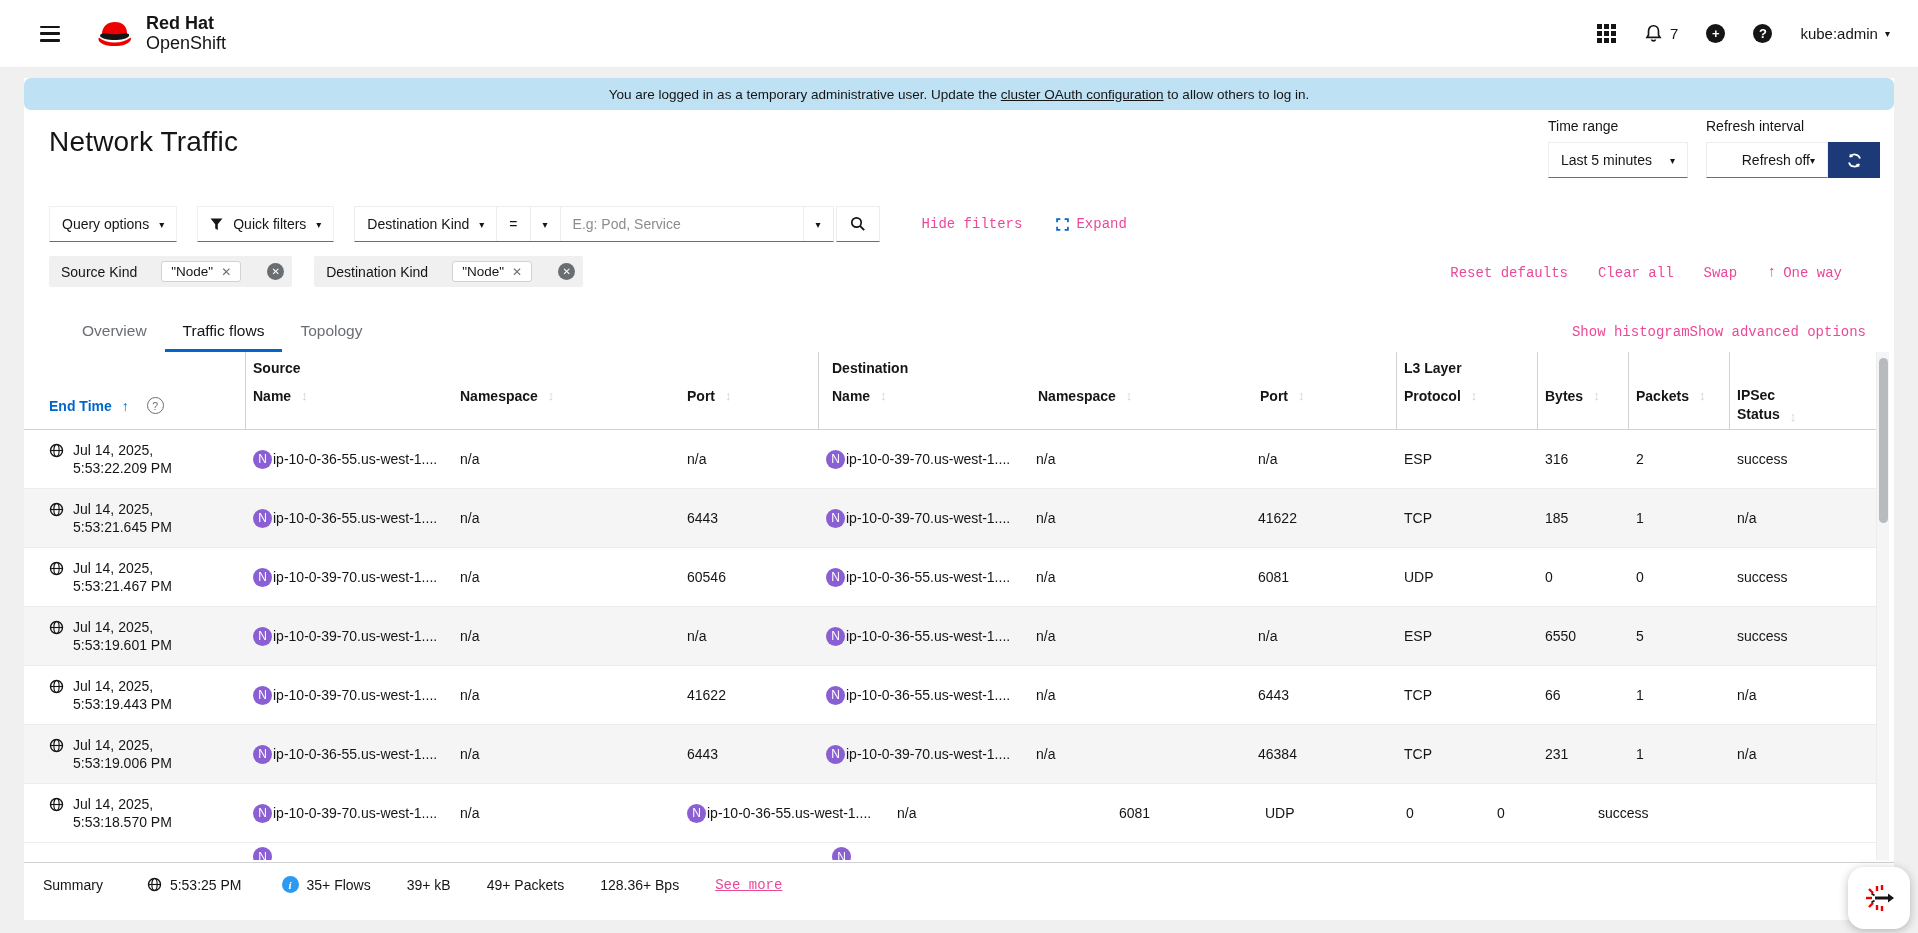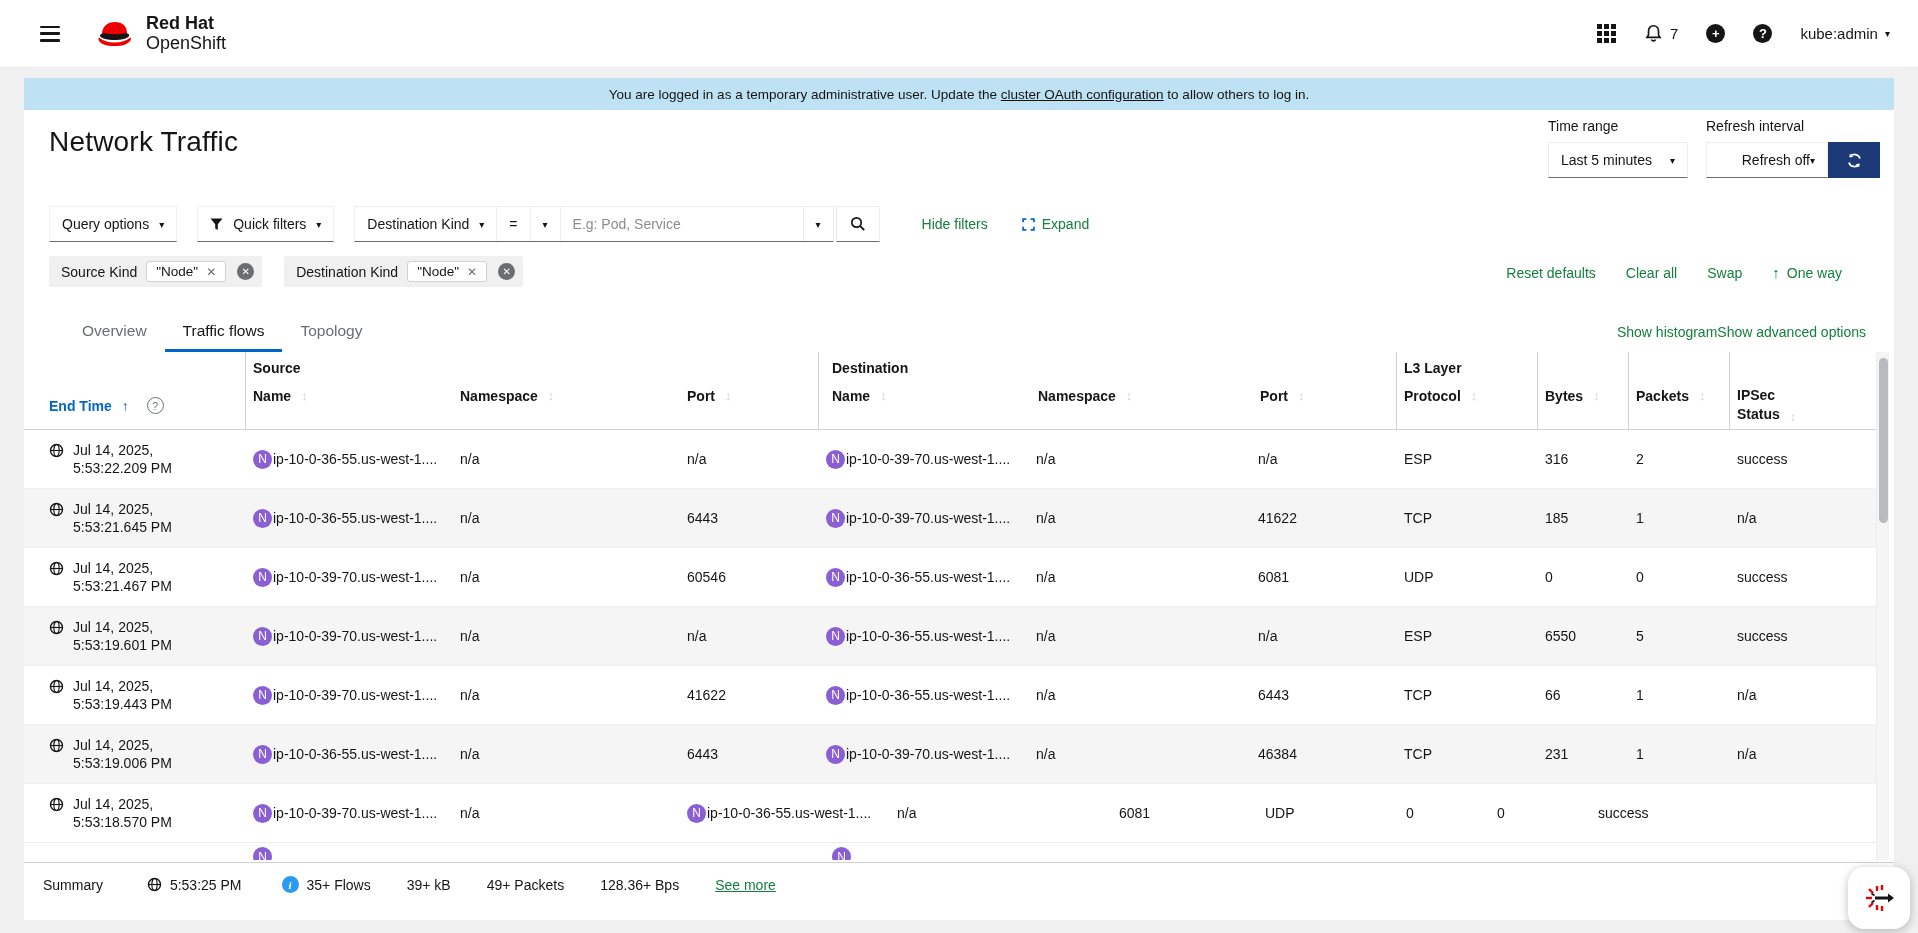--- a/index.html
+++ b/index.html
@@ -14,21 +14,21 @@
   .brand-l1 { font-weight:bold; }
   .mast-right { margin-left:auto; display:flex; align-items:center; gap:28px; padding-right:28px; }
   .mast-icon { display:flex; align-items:center; gap:7px; cursor:pointer; font-size:15px; }
   .grid-icon { display:grid; grid-template-columns:repeat(3,5px); grid-template-rows:repeat(3,5px); gap:2px; }
   .grid-icon i { background:#151515; }
   .circle-glyph { width:19px; height:19px; border-radius:50%; background:#151515; color:#fff; font-size:13px; font-weight:bold; display:flex; align-items:center; justify-content:center; }
   .caret { font-size:10px; color:#151515; }
 
   
   .card { position:absolute; top:78px; left:24px; width:1870px; height:842px; background:#ffffff; }
-  .banner { height:32px; background:#bee1f4; display:flex; align-items:center; justify-content:center; font-size:13.5px; }
+  .banner { height:32px; background:#bee1f4; display:flex; align-items:center; justify-content:center; font-size:13.5px;border-radius:7px; }
   .banner a { color:#151515; text-decoration:underline; cursor:pointer; }
 
   .page-title { position:absolute; top:48px; left:25px; font-size:28px; font-weight:500; letter-spacing:.2px; }
 
   .range-block { position:absolute; top:40px; right:14px; display:flex; gap:18px; }
   .range-col .lbl { font-size:14px; margin-bottom:8px; }
   .pf-select { height:36px; background:#fff; border:1px solid #ededed; border-bottom:1px solid #6a6e73; display:flex; align-items:center; justify-content:space-between; padding:9px 12px; font-size:14px; cursor:pointer; }
   .sel-timerange { width:140px; }
   .sel-refresh { width:122px;justify-content:flex-end; }
   .refresh-row { display:flex; gap:0; }
@@ -37,27 +37,27 @@
   
   .toolbar { position:absolute; top:128px; left:25px; display:flex; align-items:center; }
   .tb-toggle { height:36px; border:1px solid #f0f0f0; border-bottom:1px solid #6a6e73; display:flex; align-items:center; gap:10px; padding:0 12px; font-size:14px; background:#fff; cursor:pointer; }
   .gap20 { margin-left:20px; }
   .filter-group { display:flex; height:36px; border:1px solid #ededed; border-bottom:1px solid #6a6e73; margin-left:20px; }
   .fg-seg { display:flex; align-items:center; gap:10px; padding:0 12px; font-size:14px; border-right:1px solid #ededed; cursor:pointer; background:#fff; }
   .fg-seg:last-child { border-right:none; }
   .search-input { border:none; outline:none; width:218px; font-size:14px; font-family:"Liberation Sans",sans-serif; color:#151515; }
   .search-input::placeholder { color:#8a8d90; }
   .search-btn { width:44px; height:36px; margin-left:2px; background:#fff; border:1px solid #ededed; border-bottom:1px solid #6a6e73; display:flex; align-items:center; justify-content:center; cursor:pointer; }
-  .link { color:#15803d; font-size:14px; cursor:pointer; text-decoration:none; background:none; border:none; font-family:Liberation Sans, sans-serif; }
+  .link { color:#ec4899; font-size:14px; cursor:pointer; text-decoration:none; background:none; border:none; font-family:Liberation Mono, monospace; }
   .tb-links { display:flex; align-items:center; gap:34px; margin-left:42px; }
   .with-ic { display:flex; align-items:center; gap:7px; }
 
   
   .chips-row { position:absolute; top:178px; left:25px; display:flex; gap:22px; }
-  .chip-group { background:#f0f0f0; border-radius:2px; display:flex; align-items:center; padding:5px 8px 5px 12px; gap:9px; font-size:14px; }
+  .chip-group { background:#f0f0f0; border-radius:2px; display:flex; align-items:center; padding:5px 8px 5px 12px; gap:24px; font-size:14px; }
   .chip { background:#fff; border:1px solid #d2d2d2; border-radius:3px; padding:2px 9px; display:flex; align-items:center; gap:8px; font-size:13.5px; }
   .chip .x { color:#6a6e73; font-size:12px; cursor:pointer; }
   .chip-close { width:17px; height:17px; border-radius:50%; background:#6a6e73; color:#fff; font-size:10px; display:flex; align-items:center; justify-content:center; cursor:pointer; margin-left:2px; }
   .chip-actions { position:absolute; top:186px; right:52px; display:flex; align-items:center; gap:30px; }
 
   
   .tabs-row { position:absolute; top:236px; left:40px; display:flex; }
   .tab { padding:8px 18px 12px; font-size:15.5px; color:#6a6e73; cursor:pointer; position:relative; }
   .tab.active { color:#151515; }
   .tab.active::after { content:""; position:absolute; left:0; right:0; bottom:0; height:3px; background:#0066cc; }

